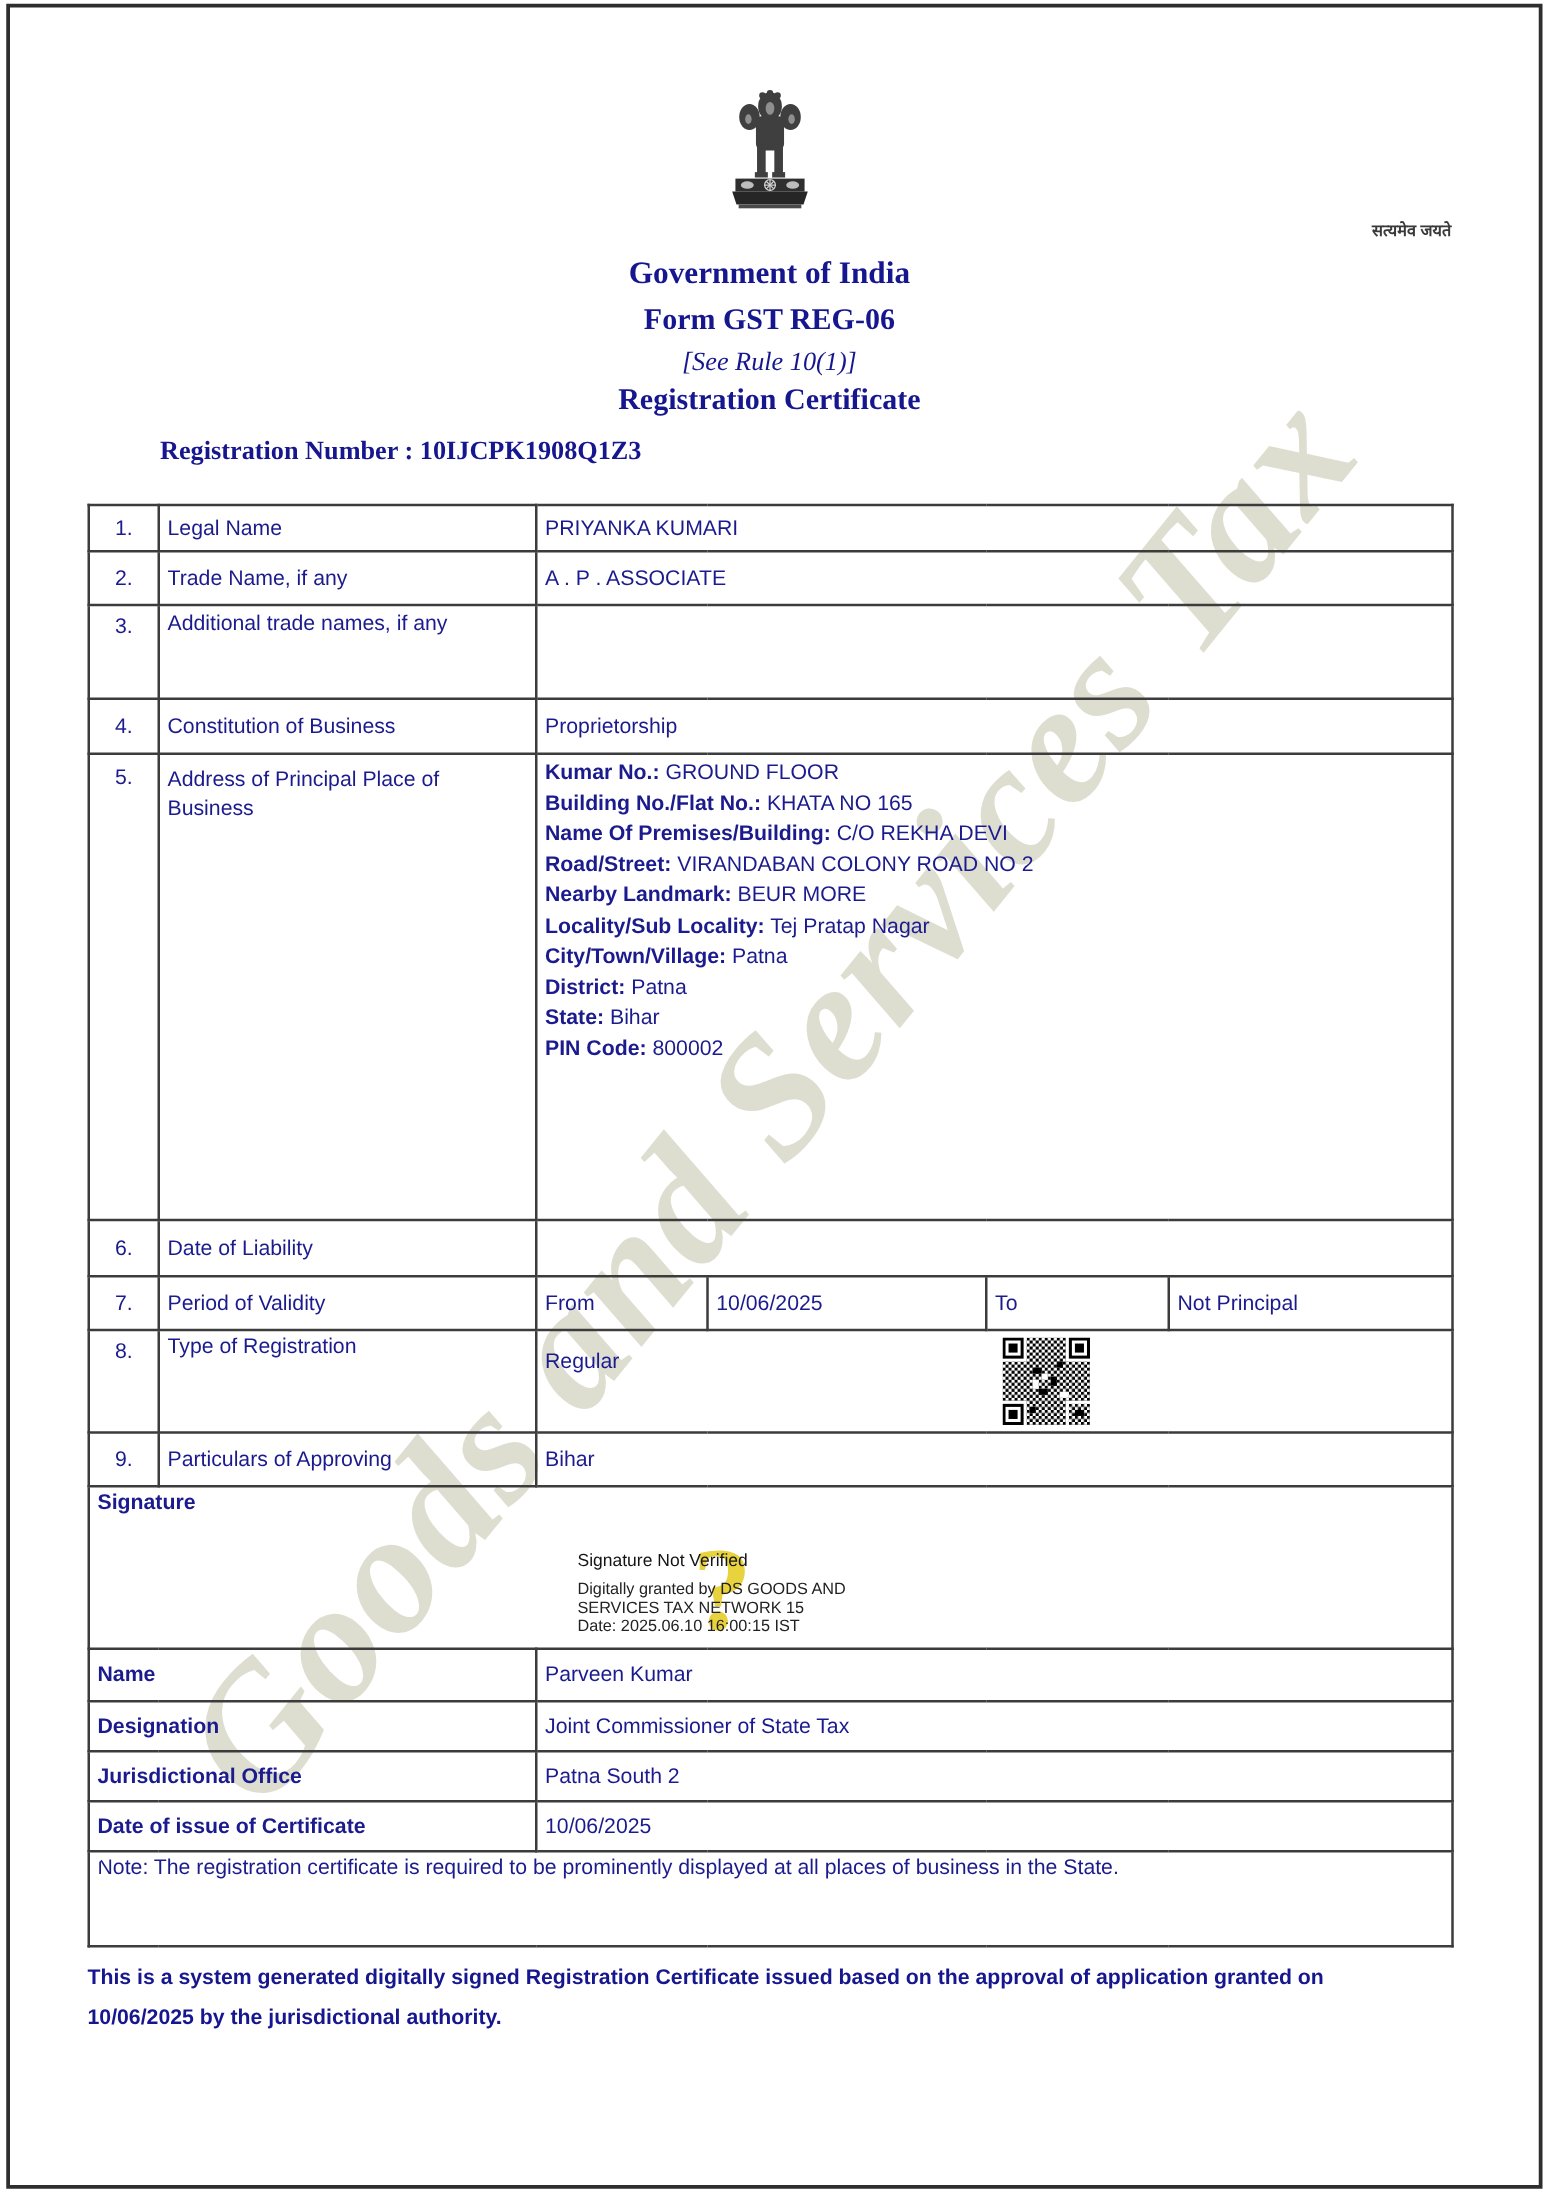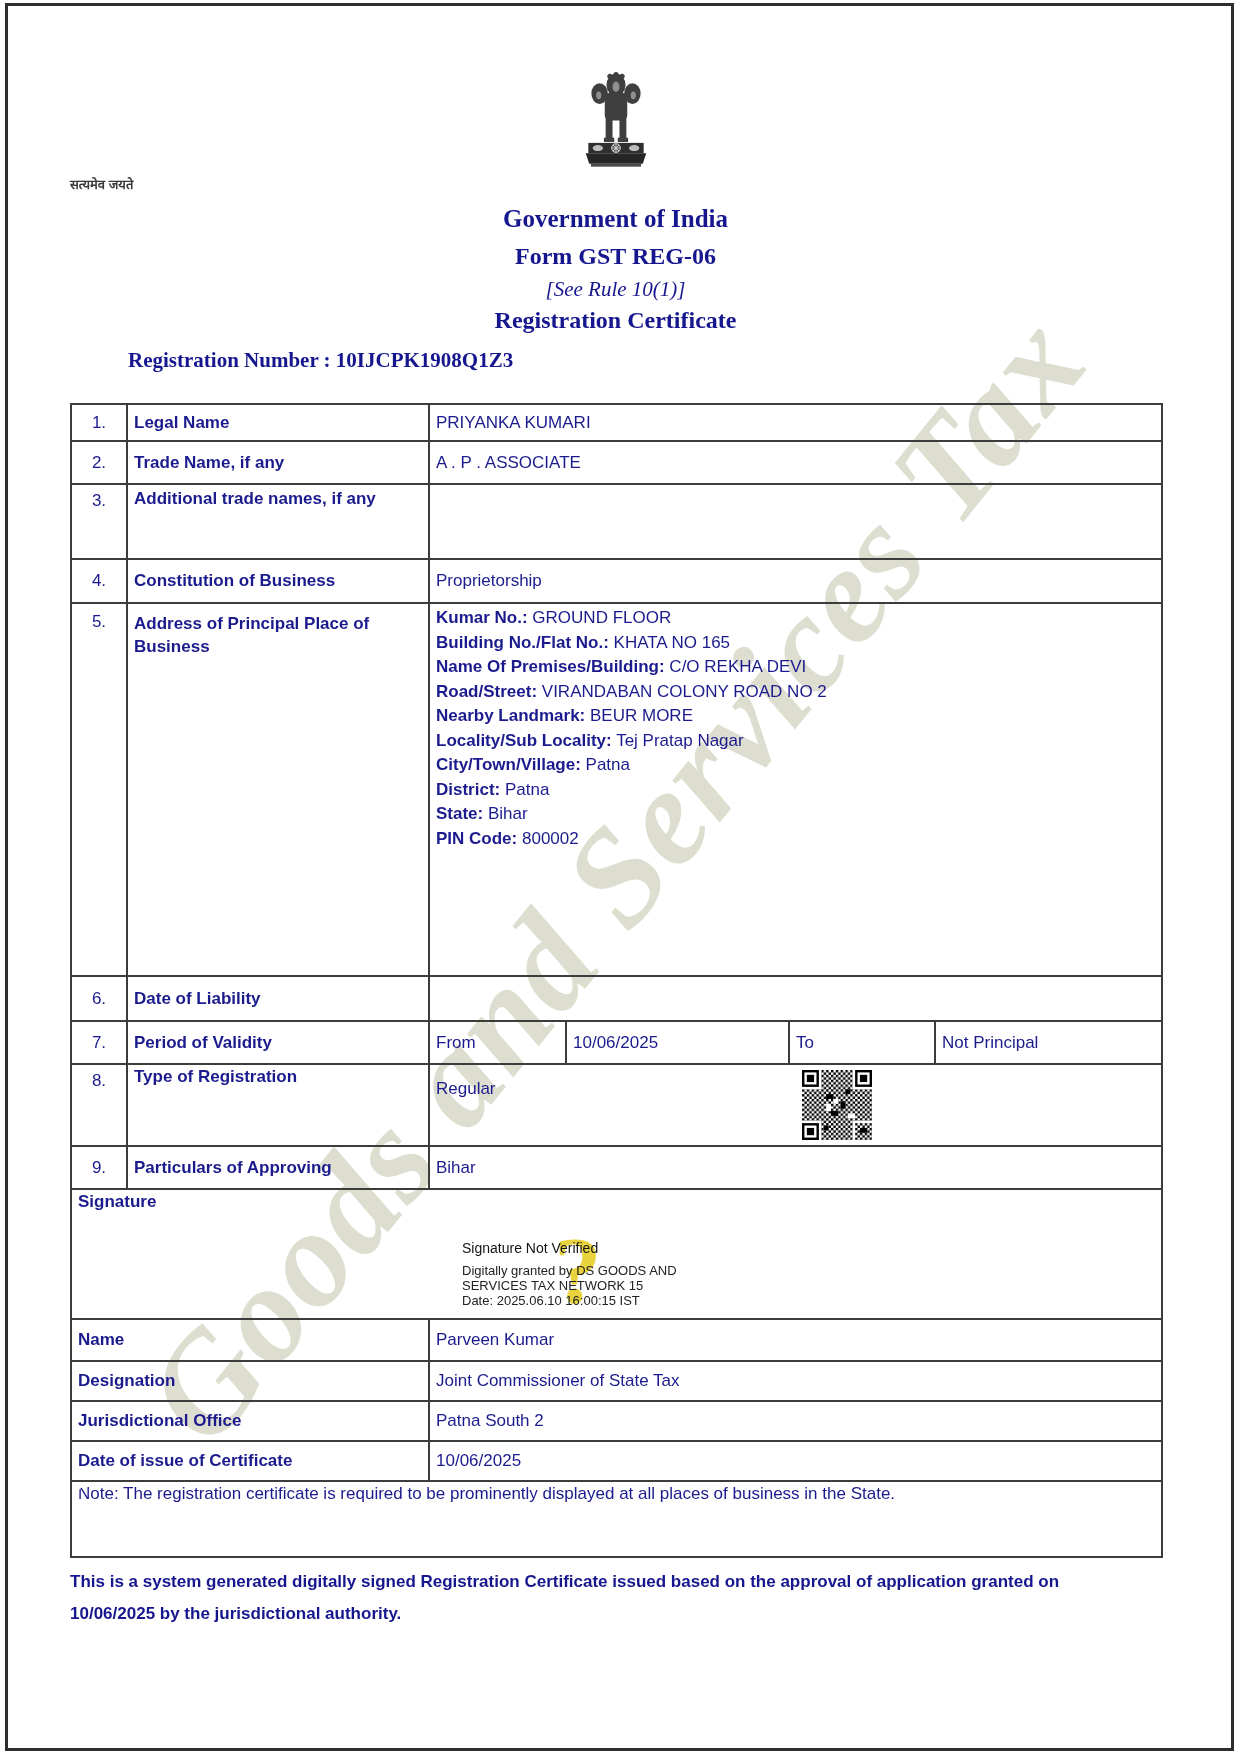--- a/index.html
+++ b/index.html
@@ -7,39 +7,39 @@
         font-family:"Liberation Sans",sans-serif;}
   .frame{position:absolute;left:5px;top:3px;right:6px;bottom:4px;border:3px solid #2e2e2e;pointer-events:none;z-index:3;}
   
   .watermark{position:absolute;left:615px;top:878px;transform:translate(-50%,-50%) rotate(-51deg);
              font-family:"Liberation Serif",serif;font-style:italic;font-weight:bold;
              font-size:138px;letter-spacing:2px;color:#c9c9b2;opacity:.6;white-space:nowrap;z-index:0;}
   .content{position:relative;z-index:1;}
   
   .hdr{position:absolute;left:70px;top:0;width:1091px;text-align:center;color:#16168f;}
   .emblem{position:absolute;left:50%;top:72px;transform:translateX(-50%);}
-  .emblem-caption{position:absolute;left:0;top:175px;width:100%;text-align:left;
+  .emblem-caption{position:absolute;left:0;top:175px;width:100%;text-align:right;
                   font-size:13px;color:#3a3a3a;font-weight:bold;}
   .t-gov{position:absolute;left:0;top:205px;width:100%;font-family:"Liberation Serif",serif;
          font-weight:bold;font-size:25px;}
   .t-form{position:absolute;left:0;top:243px;width:100%;font-family:"Liberation Serif",serif;
          font-weight:bold;font-size:24px;}
   .t-rule{position:absolute;left:0;top:277px;width:100%;font-family:"Liberation Serif",serif;
          font-style:italic;font-size:21px;}
   .t-cert{position:absolute;left:0;top:307px;width:100%;font-family:"Liberation Serif",serif;
          font-weight:bold;font-size:24px;}
   .regno{position:absolute;left:128px;top:348px;font-family:"Liberation Serif",serif;
          font-weight:bold;font-size:21px;color:#16168f;}
   
   table.cert{position:absolute;left:70px;top:403px;width:1091px;border-collapse:collapse;
              table-layout:fixed;background:transparent;}
   table.cert td{border:2px solid #3c3c3c;font-size:17px;color:#1b1b8e;
                 padding:2px 6px;overflow:hidden;}
   td.num{text-align:center;vertical-align:middle;}
-  td.lbl{font-weight:bold;vertical-align:middle;padding-left:5px;}
+  td.lbl{font-weight:normal;vertical-align:middle;padding-left:5px;}
   td.val{vertical-align:middle;padding-left:7px;}
   td.top{vertical-align:top;padding-top:5px;}
   .addr{padding-top:10px;line-height:24.5px;}
   .addr b{font-weight:bold;}
   .qrwrap{position:absolute;left:372px;top:5px;width:70px;height:70px;}
   td.sigcell{vertical-align:top;position:relative;padding:4px 6px;}
   .sig-label{font-weight:bold;color:#1b1b8e;font-size:17px;}
   .sigblock{position:absolute;left:390px;top:50px;z-index:1;}
   .sig-nv{font-size:14px;color:#141414;margin-bottom:7px;position:relative;z-index:1;}
   .sig-ln{font-size:13px;color:#222222;line-height:15px;position:relative;z-index:1;}

